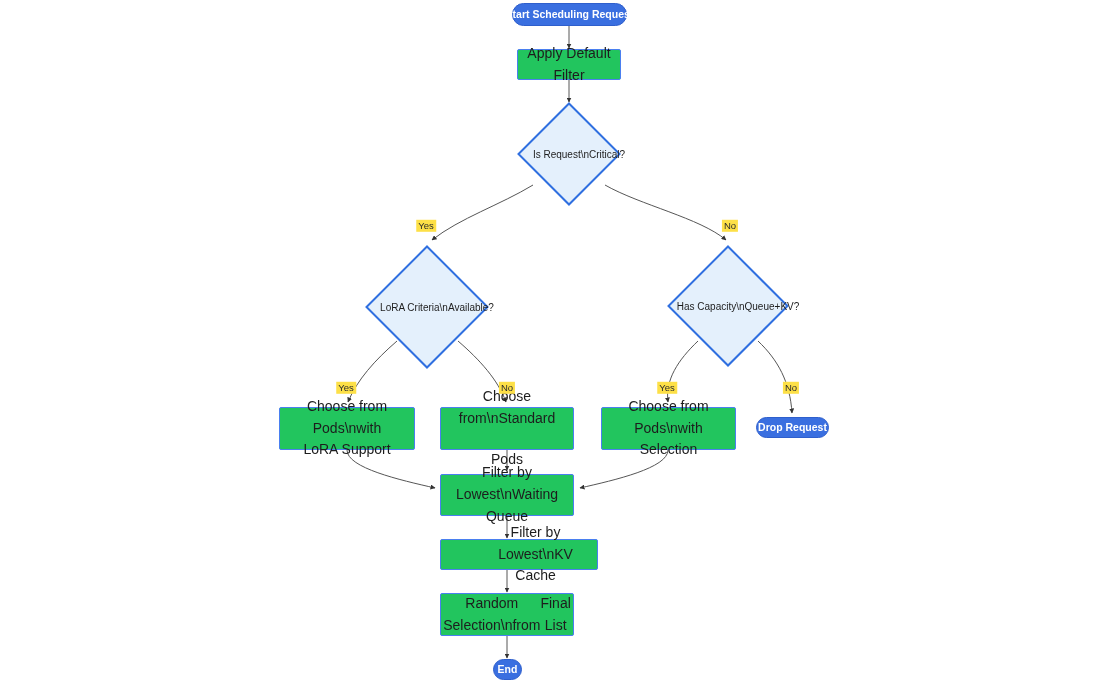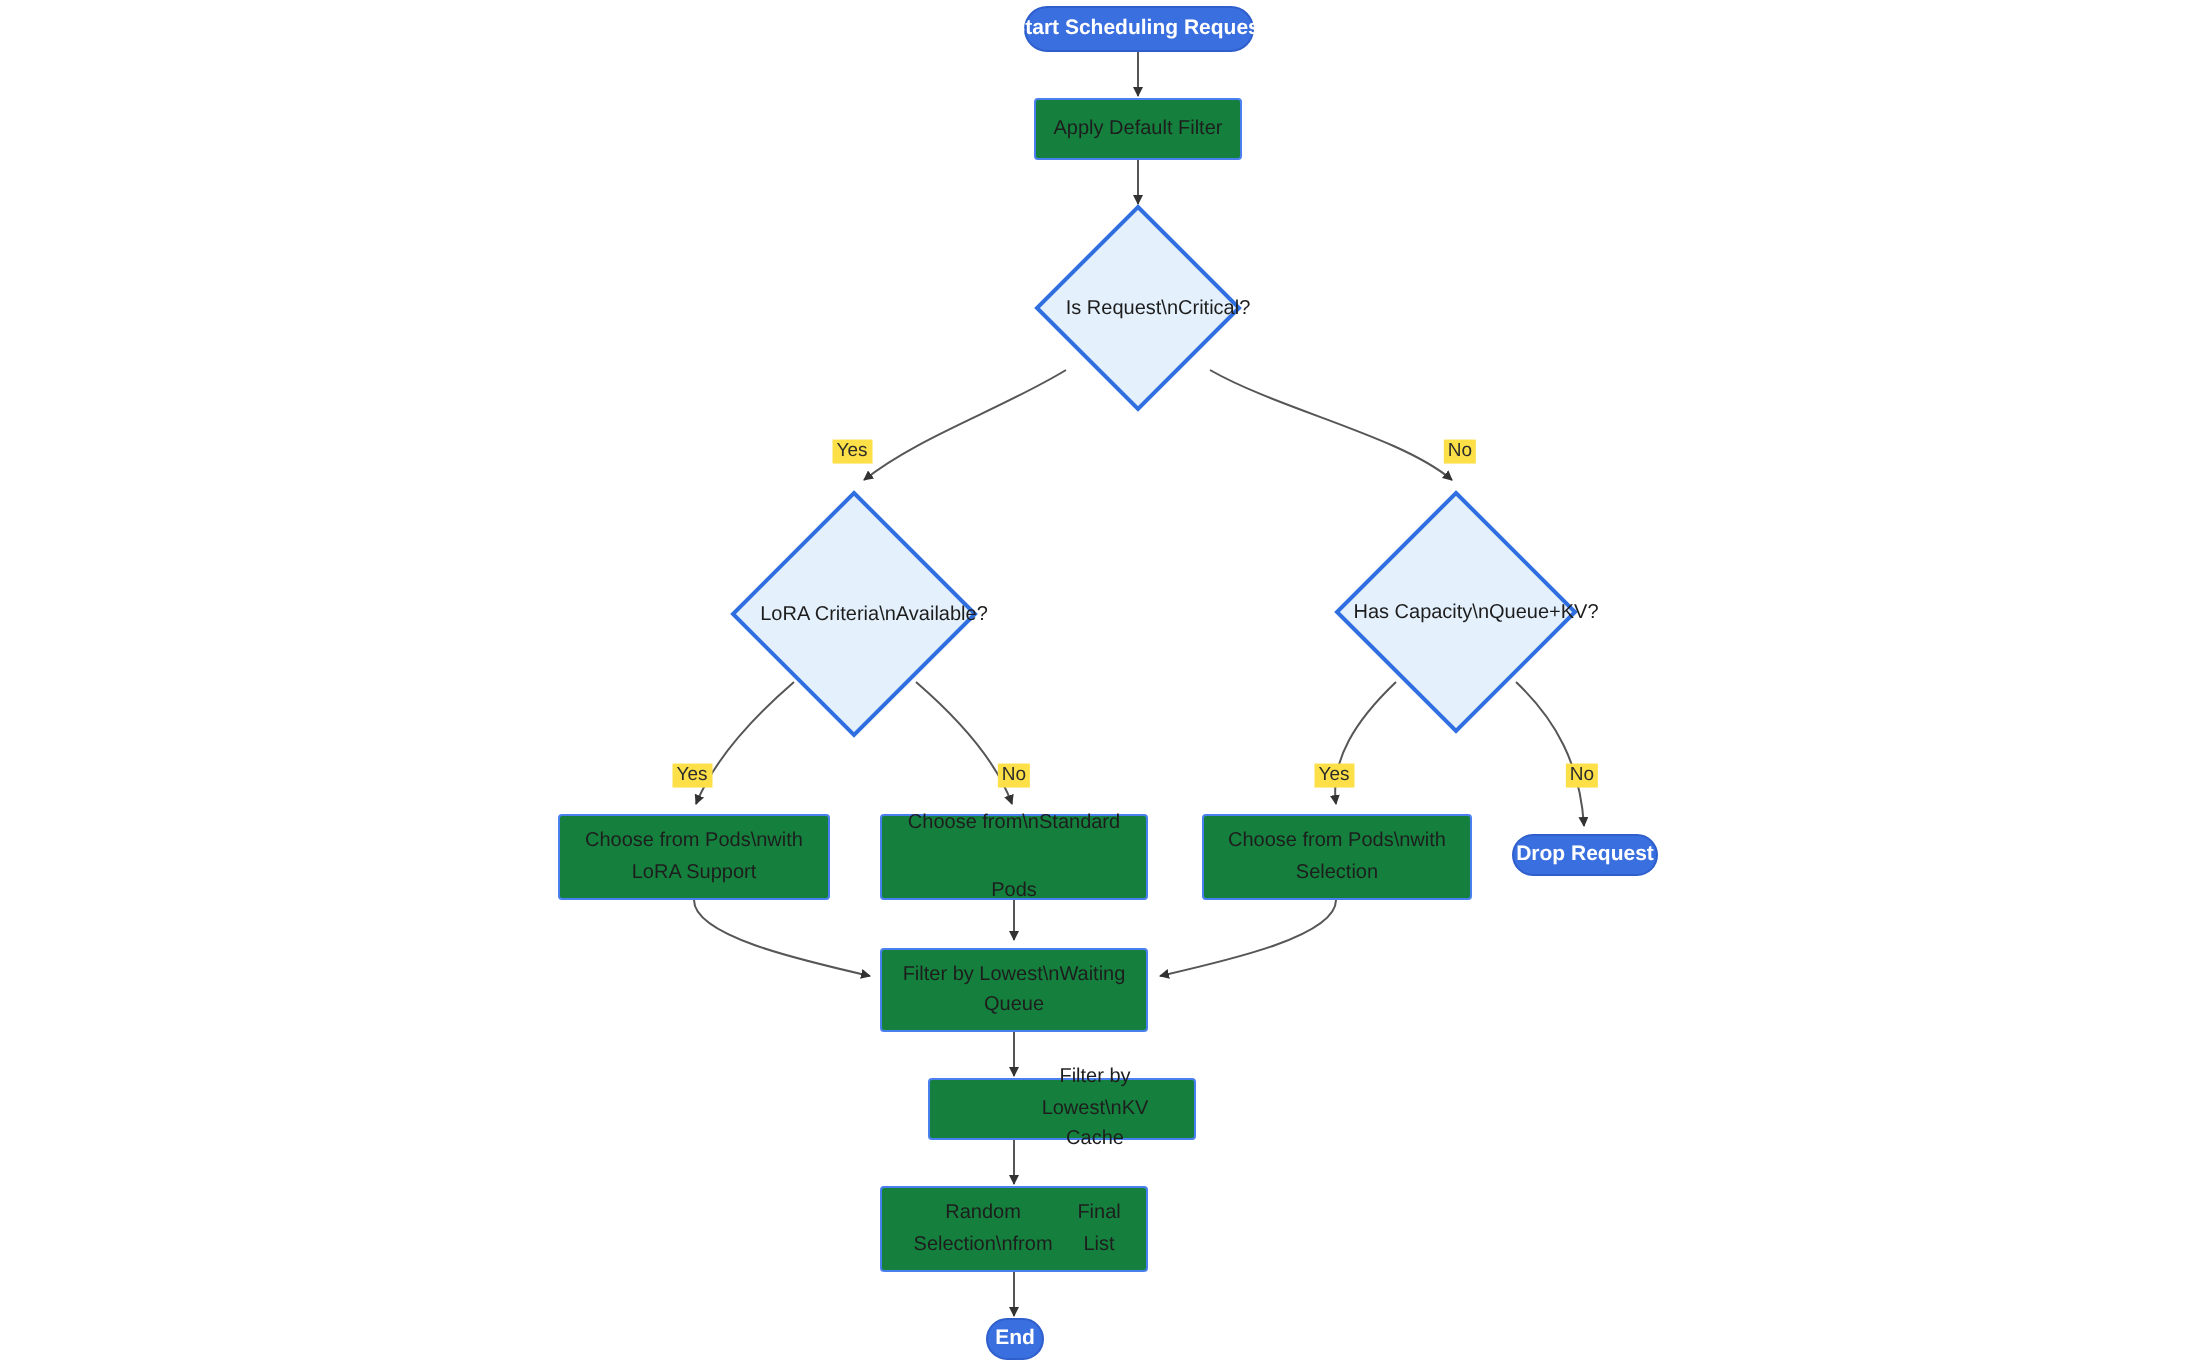--- a/index.html
+++ b/index.html
@@ -45,25 +45,25 @@
     font-weight: bold;
     display: flex;
     align-items: center;
     justify-content: center;
     text-align: left;
     line-height: 1.1;
     white-space: nowrap;
   }
   
   .node-process {
-    background: #15803d;
+    background: #22c55e;
     border: 1.4px solid #4a7ff0;
     border-radius: 2px;
     color: #1d1d1d;
-    font-size: 10px;
+    font-size: 14px;
     display: flex;
     align-items: center;
     justify-content: center;
     text-align: center;
     line-height: 1.55;
     padding: 2px 8px;
   }
   
   .node-decision {
     display: flex;
@@ -186,21 +186,21 @@
 
   <div class="node node-terminal" style="left:756px; top:417px; width:73px; height:21px;">
     <span>Drop Request</span>
   </div>
 
   <div class="node node-process" style="left:440px; top:474px; width:134px; height:42px; flex-direction:column;">
     <span>Filter by Lowest\nWaiting</span>
     <span>Queue</span>
   </div>
 
-  <div class="node node-process" style="left:464px; top:539px; width:134px; height:31px;padding-left:41px;">
+  <div class="node node-process" style="left:440px; top:539px; width:158px; height:31px;padding-left:41px;">
     <span>Filter by Lowest\nKV Cache</span>
   </div>
 
   <div class="node node-process" style="left:440px; top:593px; width:134px; height:43px; flex-direction:row;">
     <span>Random Selection\nfrom</span>
     <span>Final List</span>
   </div>
 
   <div class="node node-terminal" style="left:493px; top:659px; width:29px; height:21px;">
     <span>End</span>

